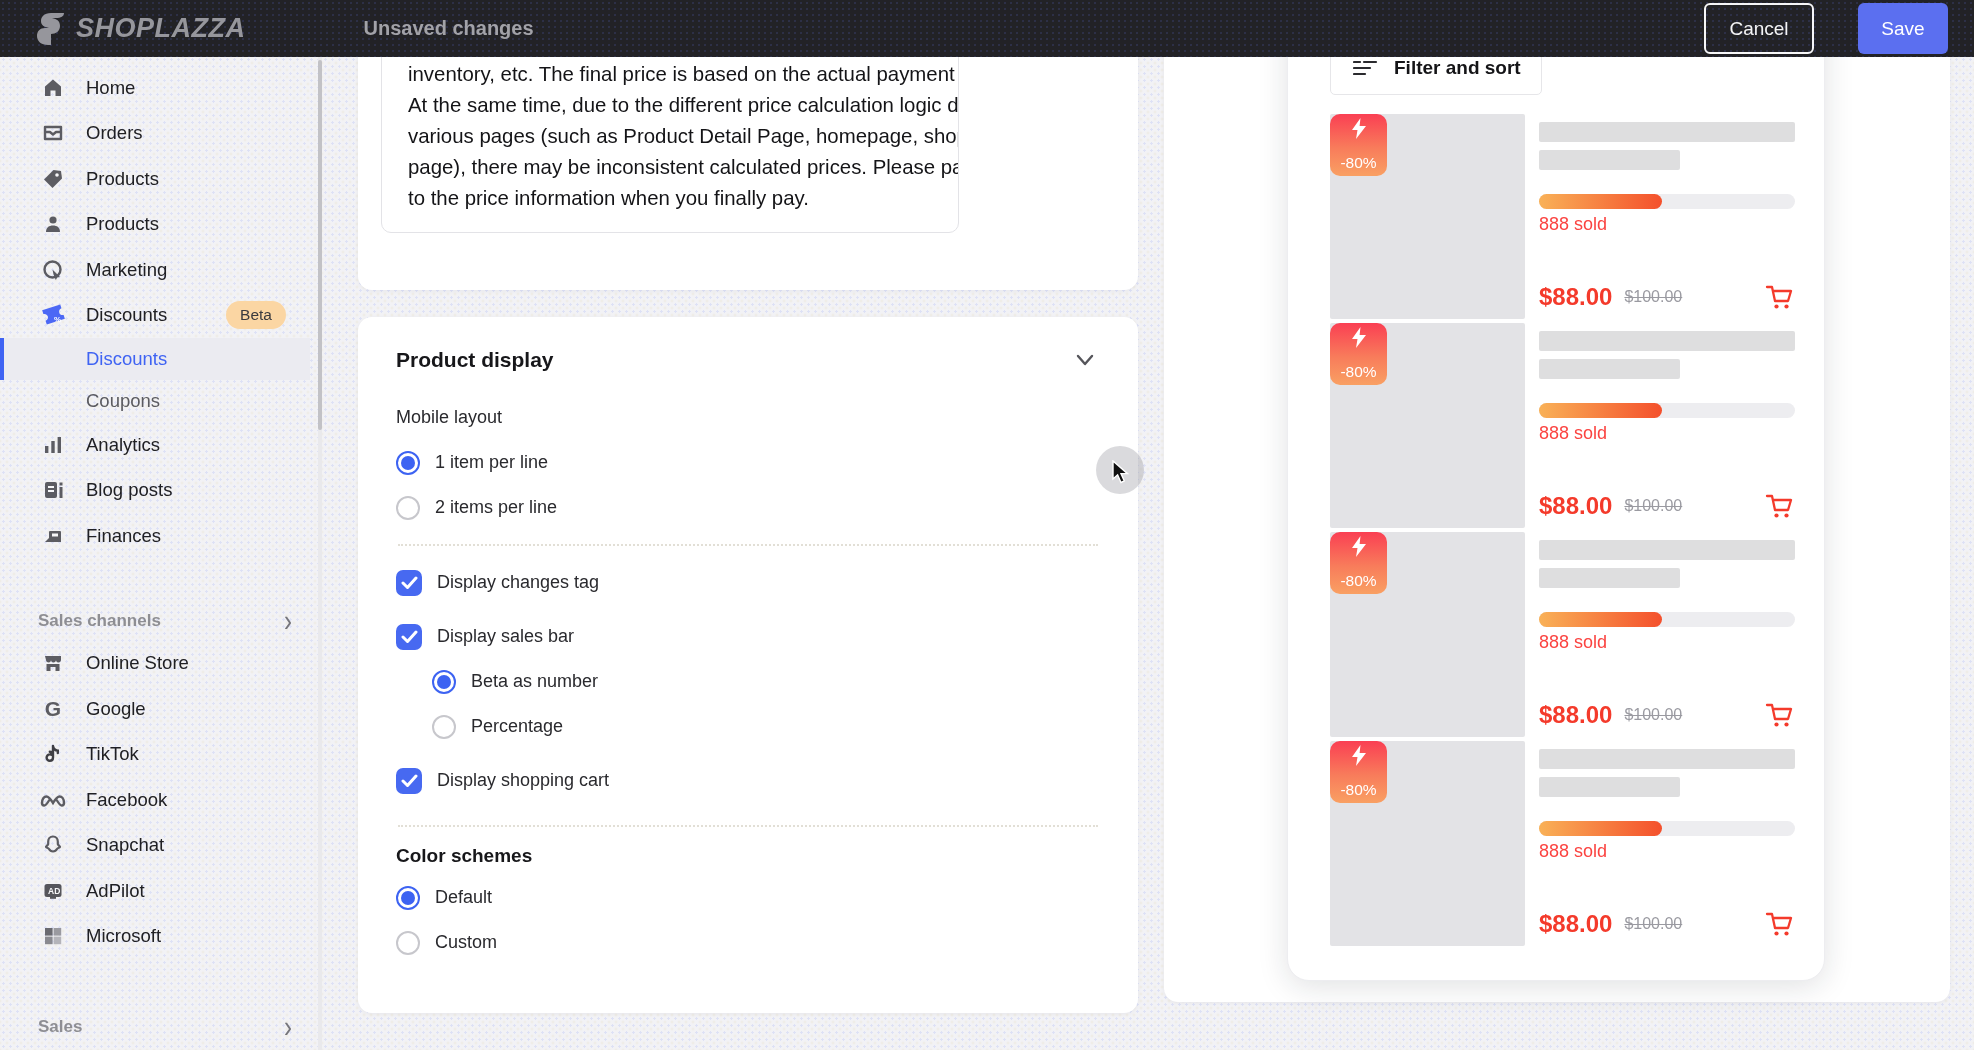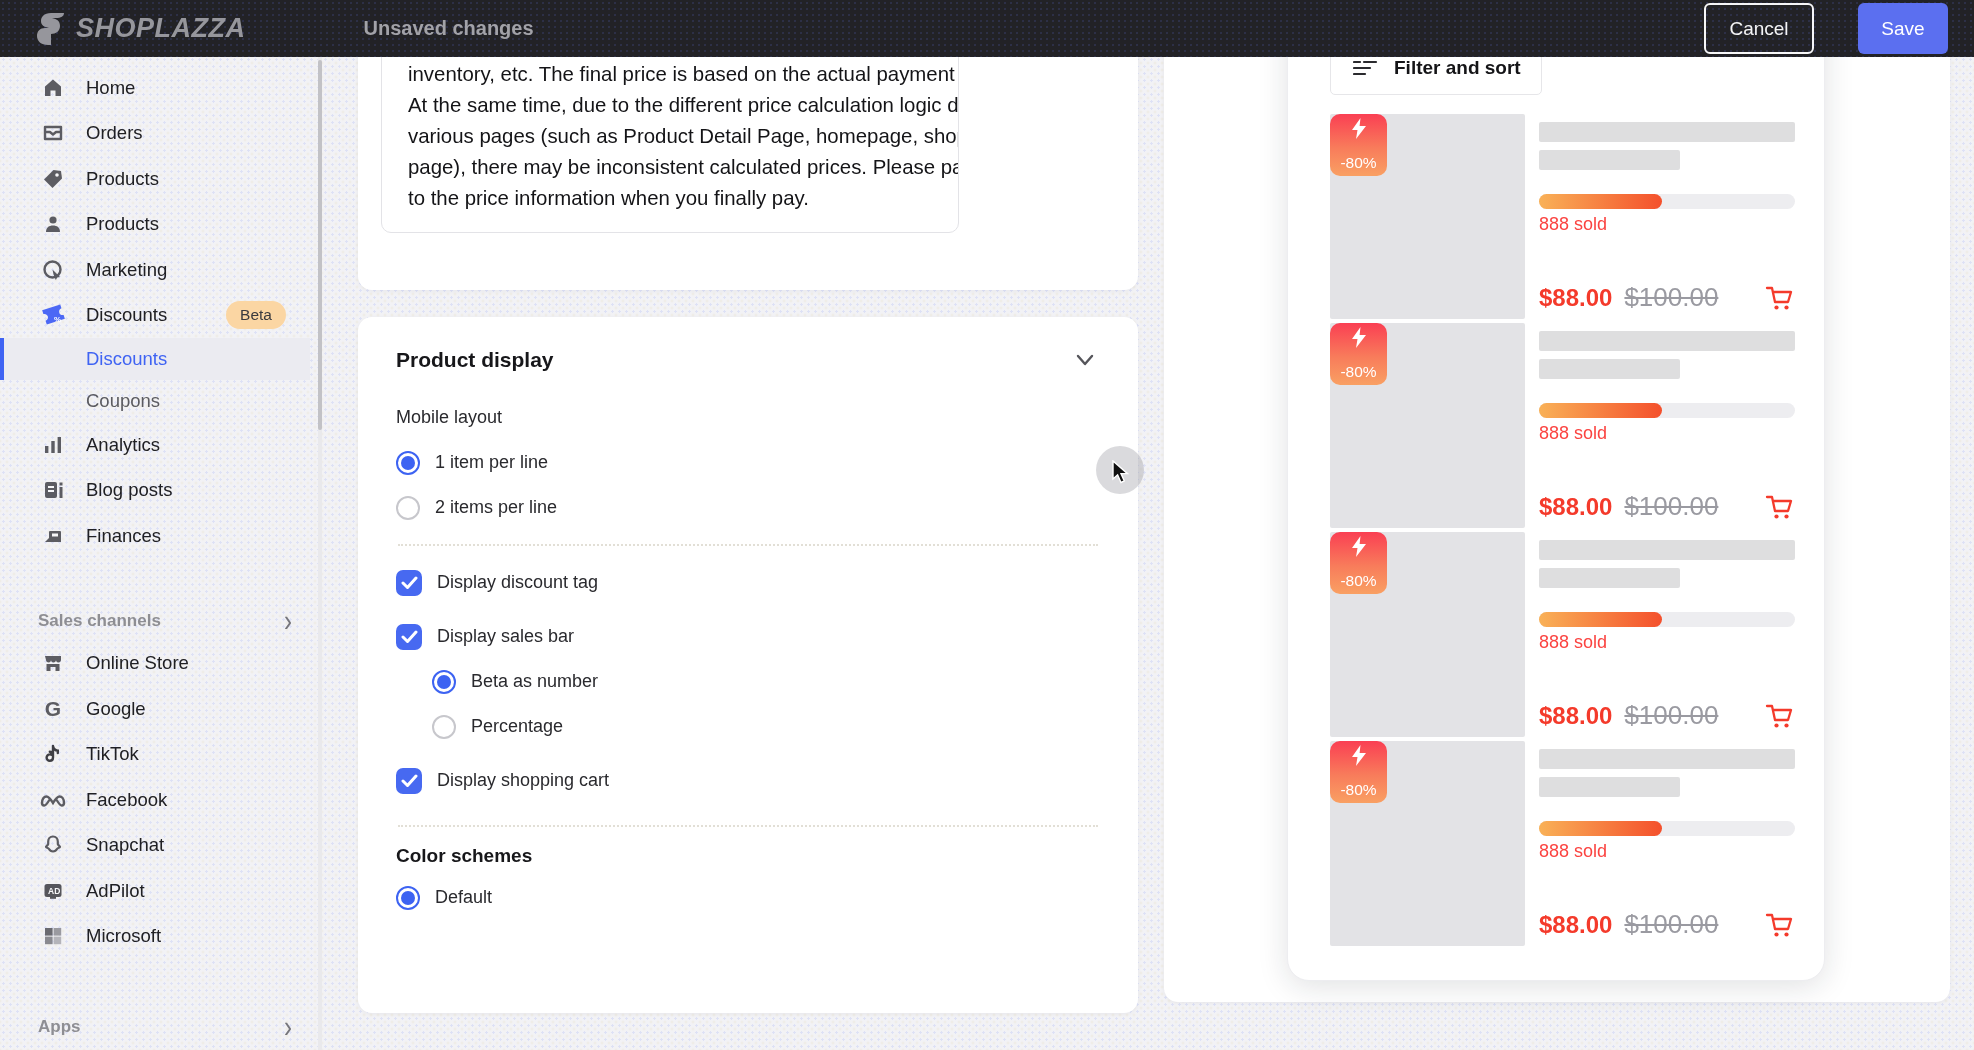--- a/index.html
+++ b/index.html
@@ -85,21 +85,21 @@
     display:flex; flex-direction:column; align-items:center; justify-content:center; color:#fff; }
   .badge .pct { font-size:15.5px; margin-top:15px; }
   .prod-info { position:absolute; left:209px; top:0; right:0; height:100%; }
   .skel1 { position:absolute; left:0; top:8px; height:20px; width:100%; background:#dededf; border-radius:2px; }
   .skel2 { position:absolute; left:0; top:36px; height:20px; width:55%; background:#dededf; border-radius:2px; }
   .salestrack { position:absolute; left:0; top:80px; height:15px; width:100%; background:#ededf0; border-radius:8px; }
   .salesfill { height:15px; width:48%; border-radius:8px; background:linear-gradient(90deg,#f9b157 0%, #f4502c 100%); }
   .sold { position:absolute; left:0; top:100px; font-size:18px; color:#fb4340; }
   .price-row { position:absolute; left:0; top:168px; right:0; display:flex; align-items:center; }
   .price { font-size:24px; font-weight:700; color:#f43a2b; }
-  .oldprice { font-size:26px; color:#9a9aa1; text-decoration:line-through; margin-left:12px; }
+  .oldprice { font-size:16px; color:#9a9aa1; text-decoration:line-through; margin-left:12px; }
   .cart { margin-left:auto; cursor:pointer; }
 
   
   .cursor-wrap { position:absolute; left:1096px; top:446px; z-index:40; }
   .cursor-halo { position:absolute; left:0; top:0; width:48px; height:48px; border-radius:50%; background:rgba(140,140,150,.32); }
   .cursor-arrow { position:absolute; left:16px; top:14px; }
 </style>
 </head>
 <body>
 
@@ -131,21 +131,21 @@
     </div>
 
     <div class="divider"></div>
 
     <div class="row">
       <div class="checkbox">
         <svg width="17" height="14" viewBox="0 0 17 14">
             <polyline points="2,7 6.5,11.5 15,2" fill="none" stroke="#fff" stroke-width="3" stroke-linecap="round" stroke-linejoin="round"></polyline>
           </svg>
       </div>
-      <div class="lbl">Display discount tag</div>
+      <div class="lbl">Display changes tag</div>
     </div>
 
     <div class="row" style="margin-top:9px;">
       <div class="checkbox">
         <svg width="17" height="14" viewBox="0 0 17 14">
             <polyline points="2,7 6.5,11.5 15,2" fill="none" stroke="#fff" stroke-width="3" stroke-linecap="round" stroke-linejoin="round"></polyline>
           </svg>
       </div>
       <div class="lbl">Display sales bar</div>
     </div>
@@ -168,20 +168,24 @@
       <div class="lbl">Display shopping cart</div>
     </div>
 
     <div class="divider" style="margin-top:22px;"></div>
 
     <div class="cs-subtitle" style="margin-top:18px;">Color schemes</div>
 
     <div class="row" style="margin-top:8px;">
       <div class="radio sel"></div>
       <div class="lbl">Default</div>
+    </div>
+    <div class="row">
+      <div class="radio"></div>
+      <div class="lbl">Custom</div>
     </div>
   </div>
 
   <div class="panel">
     <div class="phone">
 
       <div class="filter-btn">
         <svg width="25" height="20" viewBox="0 0 25 20">
           <line x1="1" y1="4" x2="7" y2="4" stroke="#2a2a2e" stroke-width="2.2" stroke-linecap="round"></line>
           <line x1="11" y1="4" x2="23" y2="4" stroke="#2a2a2e" stroke-width="2.2" stroke-linecap="round"></line>
@@ -481,21 +485,21 @@
             <rect x="4" y="12.6" width="7.6" height="7.6" fill="#8a8a90"></rect>
             <rect x="12.6" y="12.6" width="7.6" height="7.6" fill="#b4b4ba"></rect>
           </svg>
       </span>
       <span class="lb">Microsoft</span>
     </div>
 
     <div style="height:48px;"></div>
 
     <div class="sb-section">
-      <span>Apps</span>
+      <span>Sales</span>
       <span class="chev">›</span>
     </div>
 
     <div class="sb-scroll-track">
       <div class="sb-scroll-thumb"></div>
     </div>
   </nav>
 
   <header class="topbar">
     <div class="brand">

